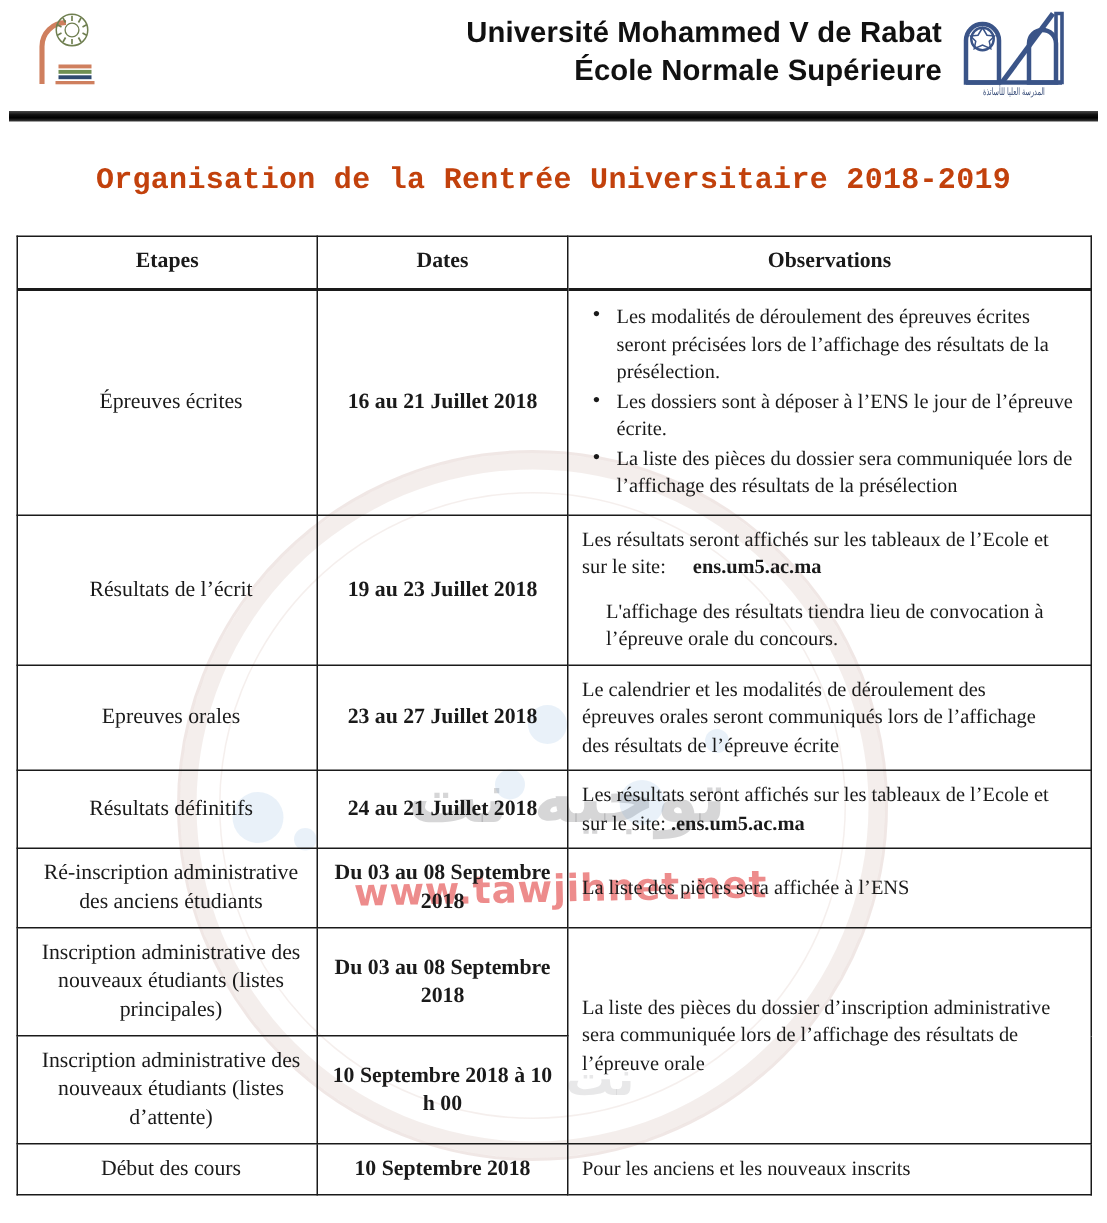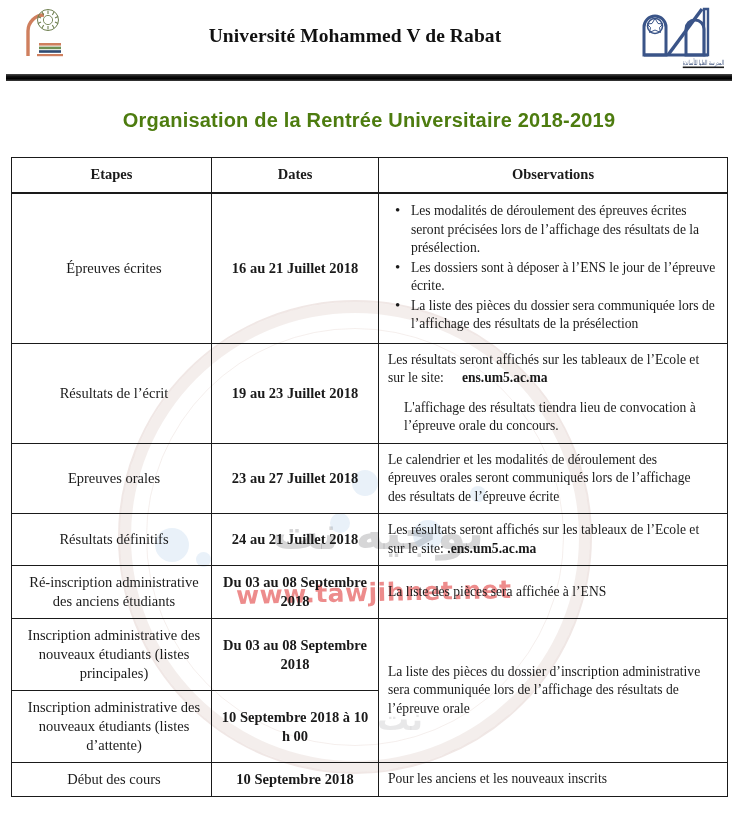--- a/index.html
+++ b/index.html
@@ -103,32 +103,32 @@
     height: 66px;
     flex: 0 0 62px;
   }
   .header-titles {
     flex: 1 1 auto;
     text-align: center;
     padding-left: 6px;
   }
   .header-titles .line1,
   .header-titles .line2 {
-    font-family: Liberation Serif, serif;
+    font-family: Liberation Sans, sans-serif;
     font-weight: bold;
     font-size: 19.5px;
     line-height: 25px;
     letter-spacing: 0.1px;
     color: #111;
+    text-align: right;
   }
   .logo-right {
     width: 96px;
     flex: 0 0 96px;
-    text-align: right;
-    text-decoration: underline;
+    text-align: center;
   }
   .logo-right svg { display: block; margin: 0 auto; }
   .logo-caption {
     font-family: "DejaVu Sans", sans-serif;
     font-size: 4.3px;
     color: #3a4f7a;
     letter-spacing: 0.3px;
     margin-top: 1px;
     white-space: nowrap;
     transform: scaleY(1.6);
@@ -140,26 +140,26 @@
     margin: 4px 6px 0 6px;
     height: 7px;
     background: linear-gradient(180deg, #4a4a4a 0%, #111 35%, #000 65%, #3d3d3d 100%);
   }
 
   
   .doc-title {
     position: relative;
     z-index: 2;
     text-align: center;
-    font-family: Liberation Sans, sans-serif;
+    font-family: Liberation Mono, monospace;
     font-weight: bold;
     font-size: 20px;
     letter-spacing: 0.2px;
     margin-top: 28px;
-    color: #4d7c0f;
+    color: #c2410c;
   }
 
   
   .table-wrap {
     position: relative;
     z-index: 2;
     margin: 25px 11px 0 11px;
   }
   table.schedule {
     width: 716px;
@@ -265,20 +265,21 @@
       <circle cx="34" cy="18" r="4.6" fill="none" stroke="#6f7f50" stroke-width="0.9"></circle>
       <rect x="25" y="41" width="22" height="2.6" fill="#cf7f5e"></rect>
       <rect x="25" y="44.6" width="22" height="2.6" fill="#6f8f52"></rect>
       <rect x="25" y="48.2" width="22" height="2.6" fill="#2f4a70"></rect>
       <rect x="23" y="52" width="26" height="2.2" fill="#cf7f5e"></rect>
     </svg>
   </div>
 
   <div class="header-titles">
     <div class="line1">Université Mohammed V de Rabat</div>
+    <div class="line2">École Normale Supérieure</div>
   </div>
 
   <div class="logo-right">
     <svg width="76" height="54" viewBox="0 0 76 54">
       <path d="M6 50 L6 22 A11 11 0 0 1 28 22 L28 50 Z" fill="none" stroke="#3a5488" stroke-width="3"></path>
       <circle cx="17" cy="21" r="7.5" fill="none" stroke="#3a5488" stroke-width="1.6"></circle>
       <g stroke="#3a5488" stroke-width="1" fill="none">
         <path d="M17 13.5 L20 18.5 L25 19 L21.5 22.5 L22.5 27.5 L17 25 L11.5 27.5 L12.5 22.5 L9 19 L14 18.5 Z"></path>
       </g>
       <path d="M48 50 L48 24 A9 9 0 0 1 66 24 L66 50 Z" fill="none" stroke="#3a5488" stroke-width="3"></path>

